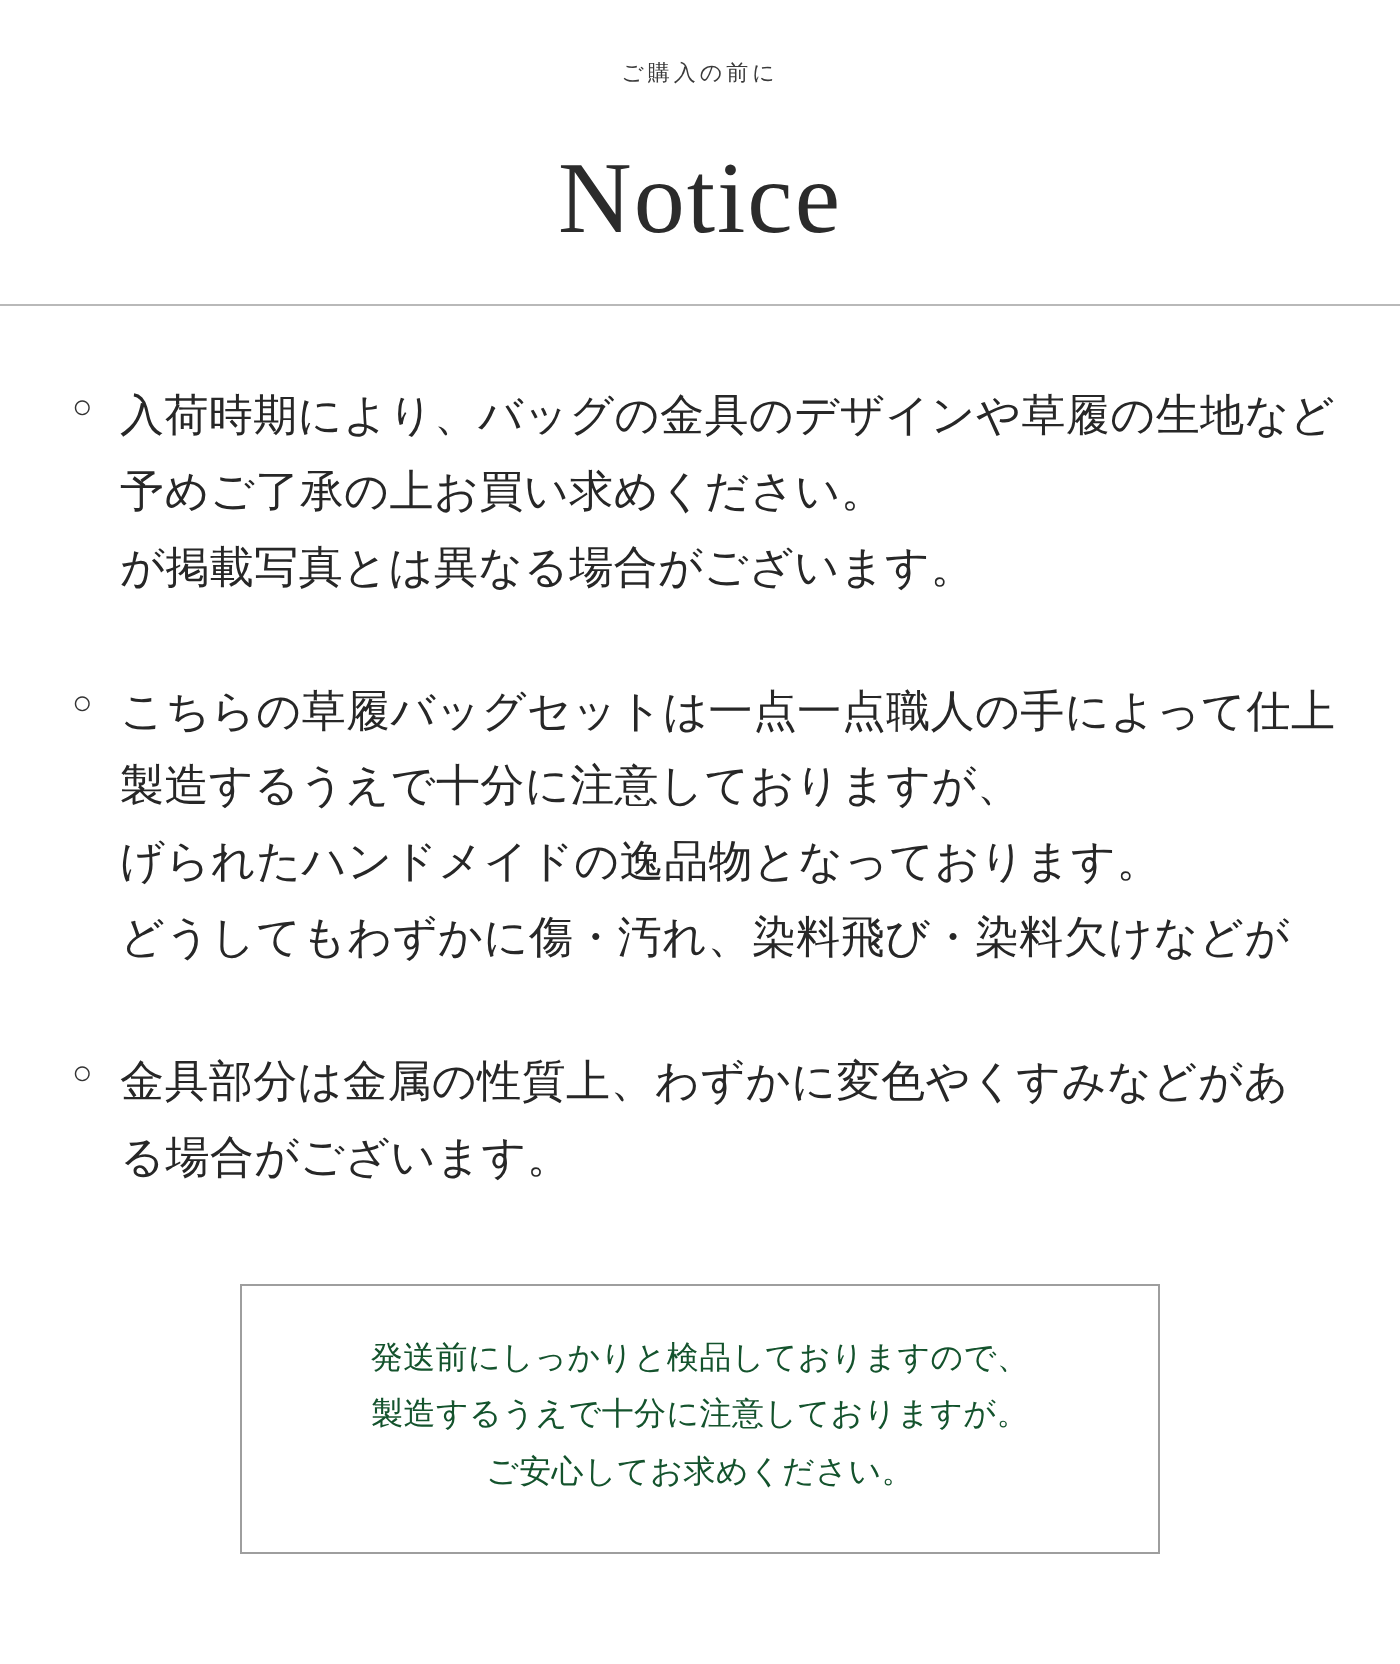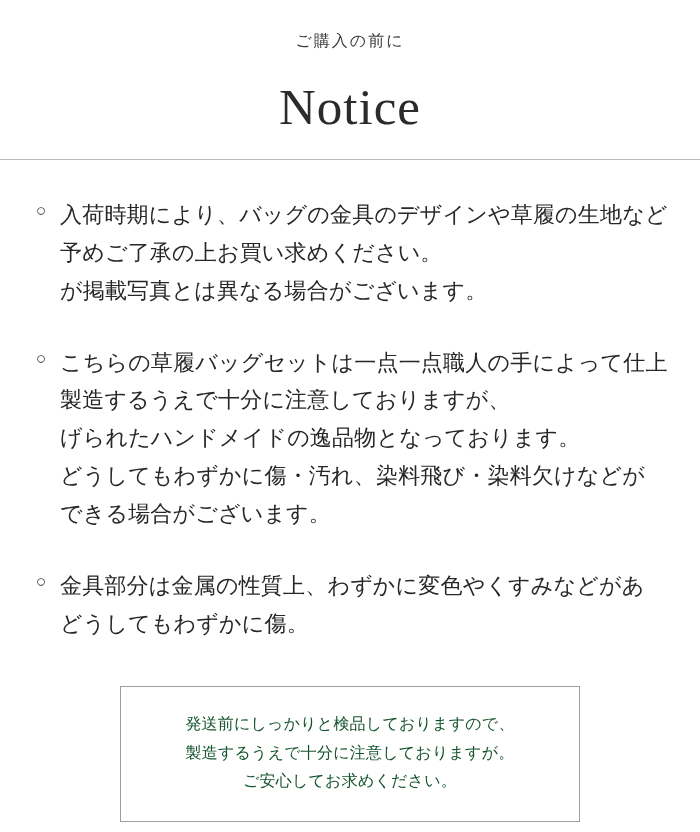--- a/index.html
+++ b/index.html
@@ -22,21 +22,21 @@
     position: relative;
   }
 
   
   .header {
     padding-top: 30px;
     text-align: center;
   }
   .header .kicker {
     font-family: "Liberation Serif", "DejaVu Serif", serif;
-    font-size: 16px;
+    font-size: 11px;
     letter-spacing: 2px;
     color: #3a3a3a;
     line-height: 1.4;
   }
   .header .title {
     font-family: "Liberation Serif", "DejaVu Serif", serif;
     font-size: 51px;
     font-weight: 400;
     letter-spacing: 1px;
     color: #2b2b2b;
@@ -125,29 +125,28 @@
       </div>
     </div>
 
     <div class="note">
       <div class="bullet">○</div>
       <div class="note-body">
         <div class="note-line">こちらの草履バッグセットは一点一点職人の手によって仕上</div>
         <div class="note-line">製造するうえで十分に注意しておりますが、</div>
         <div class="note-line">げられたハンドメイドの逸品物となっております。</div>
         <div class="note-line">どうしてもわずかに傷・汚れ、染料飛び・染料欠けなどが</div>
-        <div class="note-line">できる場合がございます。</div>
       </div>
     </div>
 
     <div class="note">
       <div class="bullet">○</div>
       <div class="note-body">
         <div class="note-line">金具部分は金属の性質上、わずかに変色やくすみなどがあ</div>
-        <div class="note-line">どうしてもわずかに傷。</div>
+        <div class="note-line">る場合がございます。</div>
       </div>
     </div>
 
   </div>
 
   <div class="box-wrap">
     <div class="box">
       <div class="box-line">発送前にしっかりと検品しておりますので、</div>
       <div class="box-line">製造するうえで十分に注意しておりますが。</div>
       <div class="box-line">ご安心してお求めください。</div>

